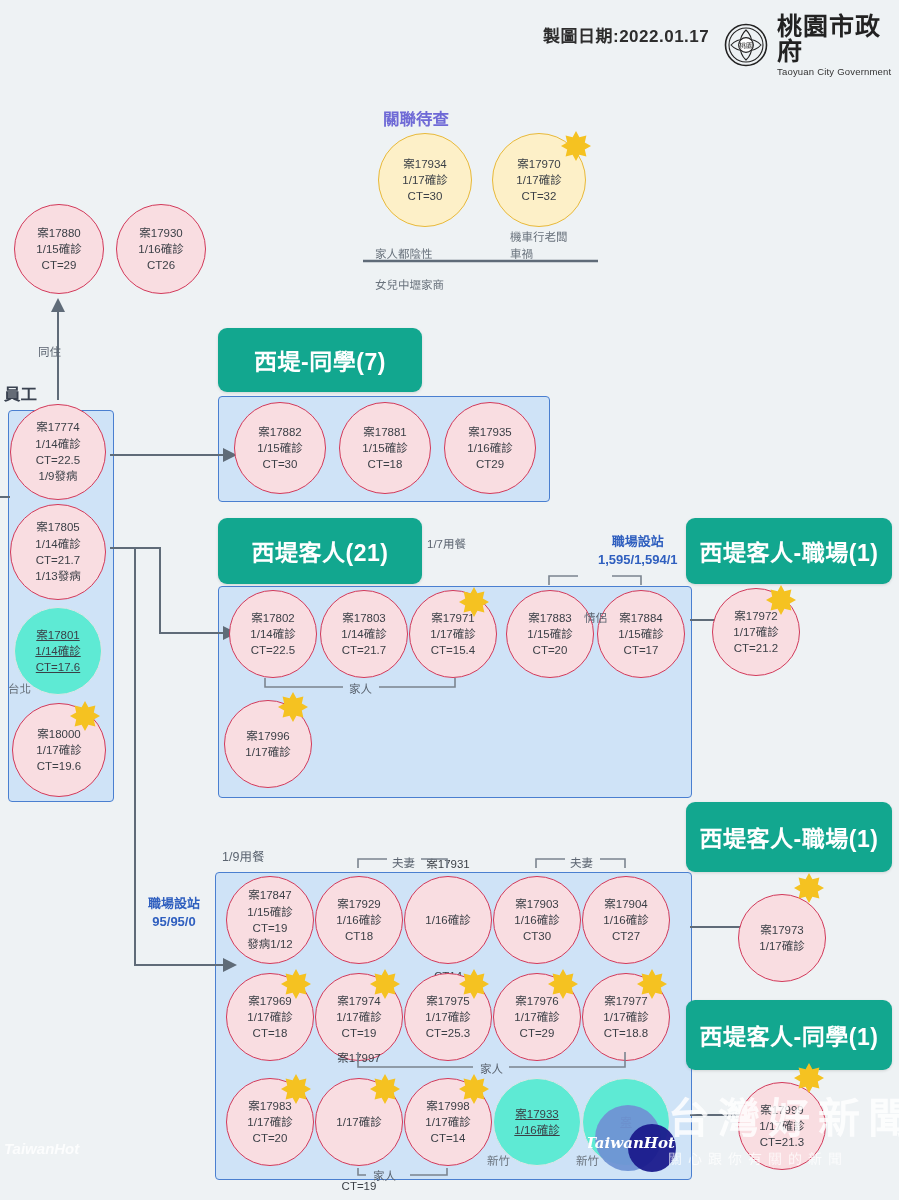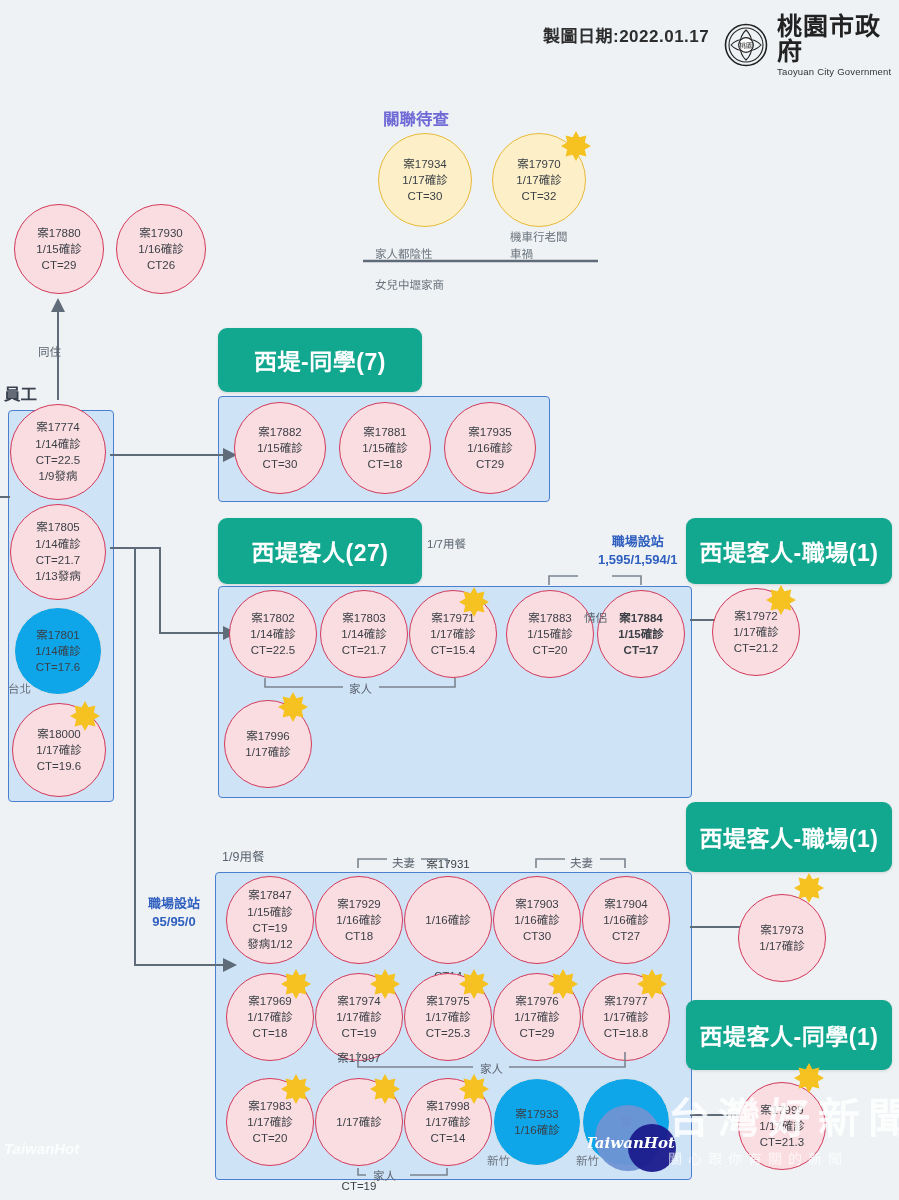--- a/index.html
+++ b/index.html
@@ -36,21 +36,21 @@
     position:absolute;background:#cfe3f7;border:1px solid #4a7fd0;
     border-radius:4px;z-index:1;
   }
   .node{
     position:absolute;border-radius:50%;
     display:flex;flex-direction:column;align-items:center;justify-content:center;
     background:#f9dde1;border:1.6px solid #d2395a;
     font-size:11.5px;line-height:1.42;color:#3a3f46;text-align:center;
     z-index:3;white-space:nowrap;
   }
-  .node.white{background:#0ea5e9;border-color:#dfe4e7;}
+  .node.white{background:#5eead4;border-color:#dfe4e7;text-decoration:underline;}
   .node.yellow{background:#fdf0c8;border-color:#e8b93a;}
   .node span{display:block;}
 
   .star{
     position:absolute;width:32px;height:32px;z-index:6;pointer-events:none;
   }
   .conn-label{
     position:absolute;font-size:11.5px;color:#5b6470;white-space:nowrap;z-index:5;
   }
   .side-label{
@@ -203,21 +203,21 @@
     <span>案17881</span>
     <span>1/15確診</span>
     <span>CT=18</span>
   </div>
   <div class="node" style="left:444px;top:402px;width:90px;height:90px;">
     <span>案17935</span>
     <span>1/16確診</span>
     <span>CT29</span>
   </div>
 
-  <div class="grp-title" style="left:218px;top:518px;width:204px;height:66px;">西堤客人(27)</div>
+  <div class="grp-title" style="left:218px;top:518px;width:204px;height:66px;">西堤客人(21)</div>
   <div class="conn-label" style="left:427px;top:535px;">1/7用餐</div>
   <div class="blue-label" style="left:598px;top:533px;">
     <div>職場設站</div>
     <div>1,595/1,594/1</div>
   </div>
   <div class="grp-box" style="left:218px;top:586px;width:472px;height:210px;"></div>
 
   <div class="node" style="left:229px;top:590px;width:86px;height:86px;">
     <span>案17802</span>
     <span>1/14確診</span>
@@ -231,21 +231,21 @@
   <div class="node" style="left:409px;top:590px;width:86px;height:86px;">
     <span>案17971</span>
     <span>1/17確診</span>
     <span>CT=15.4</span>
   </div>
   <div class="node" style="left:506px;top:590px;width:86px;height:86px;">
     <span>案17883</span>
     <span>1/15確診</span>
     <span>CT=20</span>
   </div>
-  <div class="node" style="left:597px;top:590px;width:86px;height:86px;font-weight:bold;">
+  <div class="node" style="left:597px;top:590px;width:86px;height:86px;">
     <span>案17884</span>
     <span>1/15確診</span>
     <span>CT=17</span>
   </div>
   <div class="node" style="left:224px;top:700px;width:86px;height:86px;">
     <span>案17996</span>
     <span>1/17確診</span>
   </div>
   <div class="conn-label" style="left:349px;top:680px;">家人</div>
   <div class="conn-label" style="left:584px;top:565px;margin-top:44px;">情侶</div>

